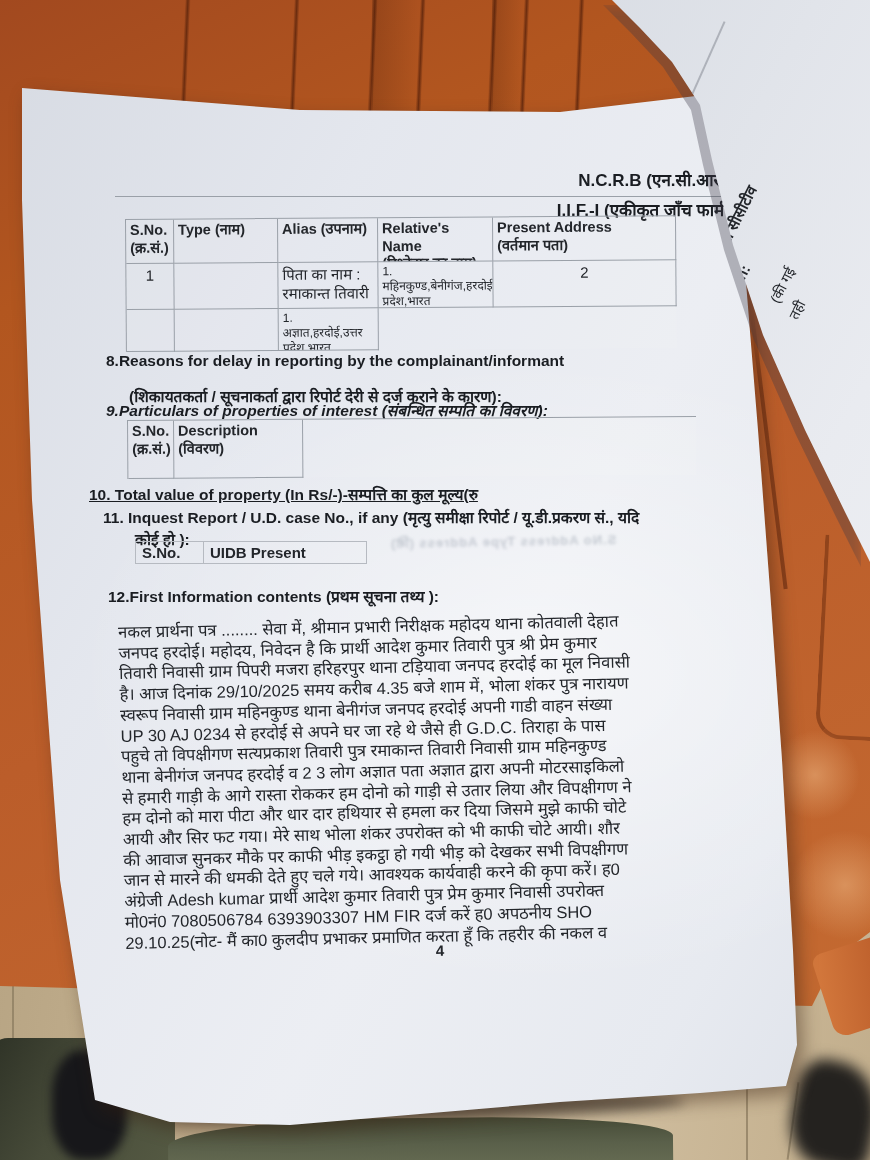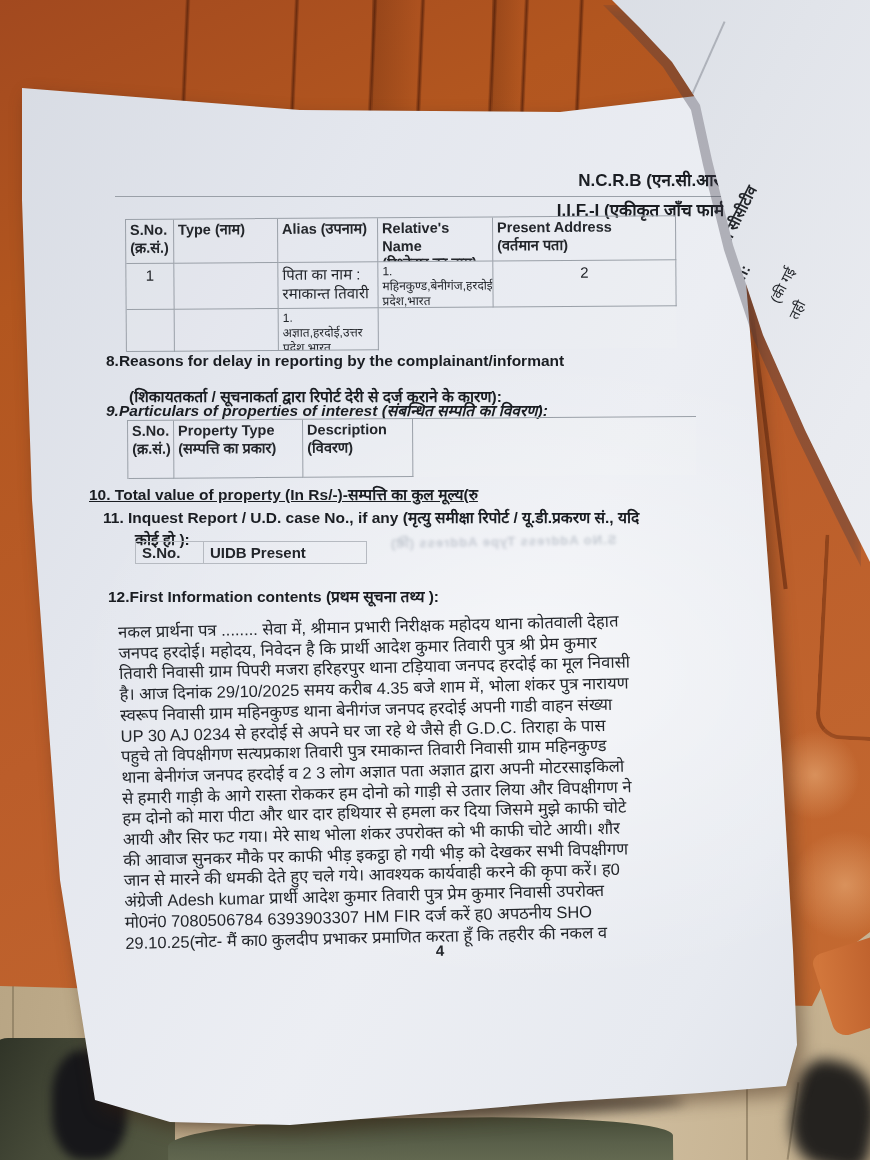--- a/index.html
+++ b/index.html
@@ -158,22 +158,20 @@
       </div>
 
       <div class="abs sec" style="left:106px;top:352px;">8.Reasons for delay in reporting by the complainant/informant</div>
       <div class="abs sec" style="left:129px;top:374px;margin-top:11px;">(शिकायतकर्ता / सूचनाकर्ता द्वारा रिपोर्ट देरी से दर्ज कराने के कारण):</div>
 
       <div class="abs sec" style="left:106px;top:399px;font-style:italic;">9.Particulars of properties of interest (संबन्धित सम्पति का विवरण):</div>
 
       <div class="abs tbl" style="left:127px;top:420px;grid-template-columns:46px 129px 110px 143px 140px;grid-template-rows:58px;">
         <div class="c h">S.No.
 (क्र.सं.)</div>
-        <div class="c h">Property Type
-(सम्पत्ति का प्रकार)</div>
         <div class="c h">Description
 (विवरण)</div>
       </div>
 
       <div class="abs sec" style="left:89px;top:483px;text-decoration:underline;">10. Total value of property (In Rs/-)-सम्पत्ति का कुल मूल्य(रु</div>
       <div class="abs sec" style="left:103px;top:506px;">11. Inquest Report / U.D. case No., if any (मृत्यु समीक्षा रिपोर्ट / यू.डी.प्रकरण सं., यदि</div>
       <div class="abs sec" style="left:135px;top:528px;">कोई हो ):</div>
 
       <div class="abs ghost" style="left:390px;top:532px;">S.No Address Type Address (शि)</div>
 

